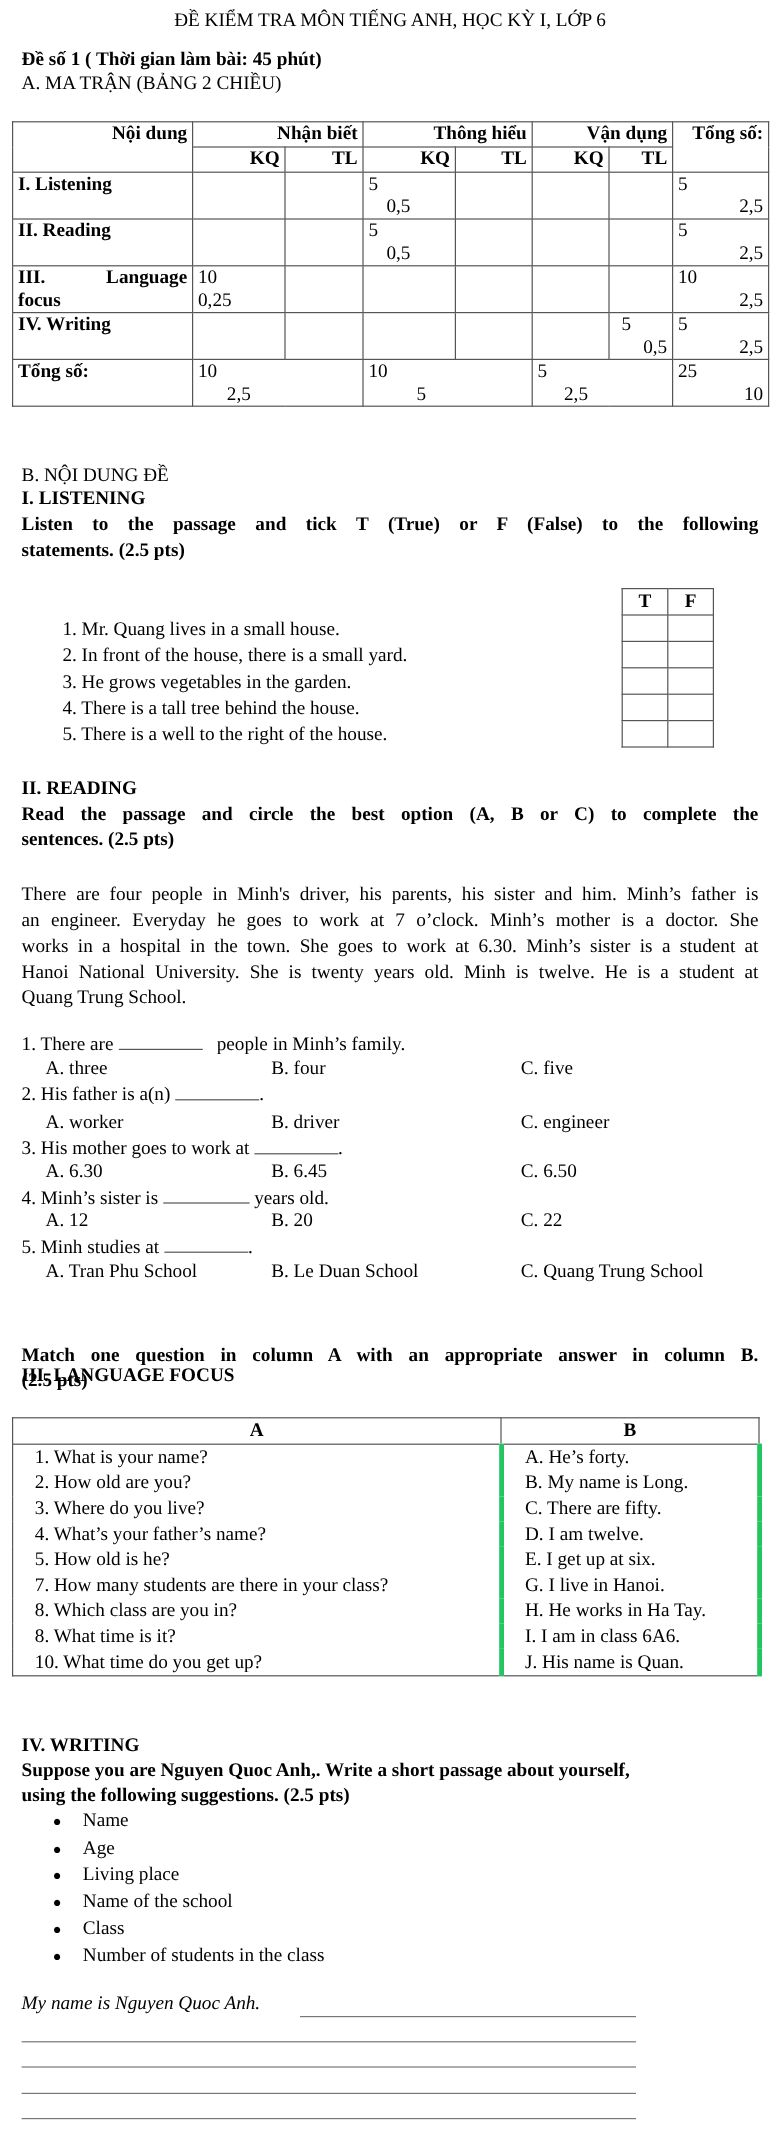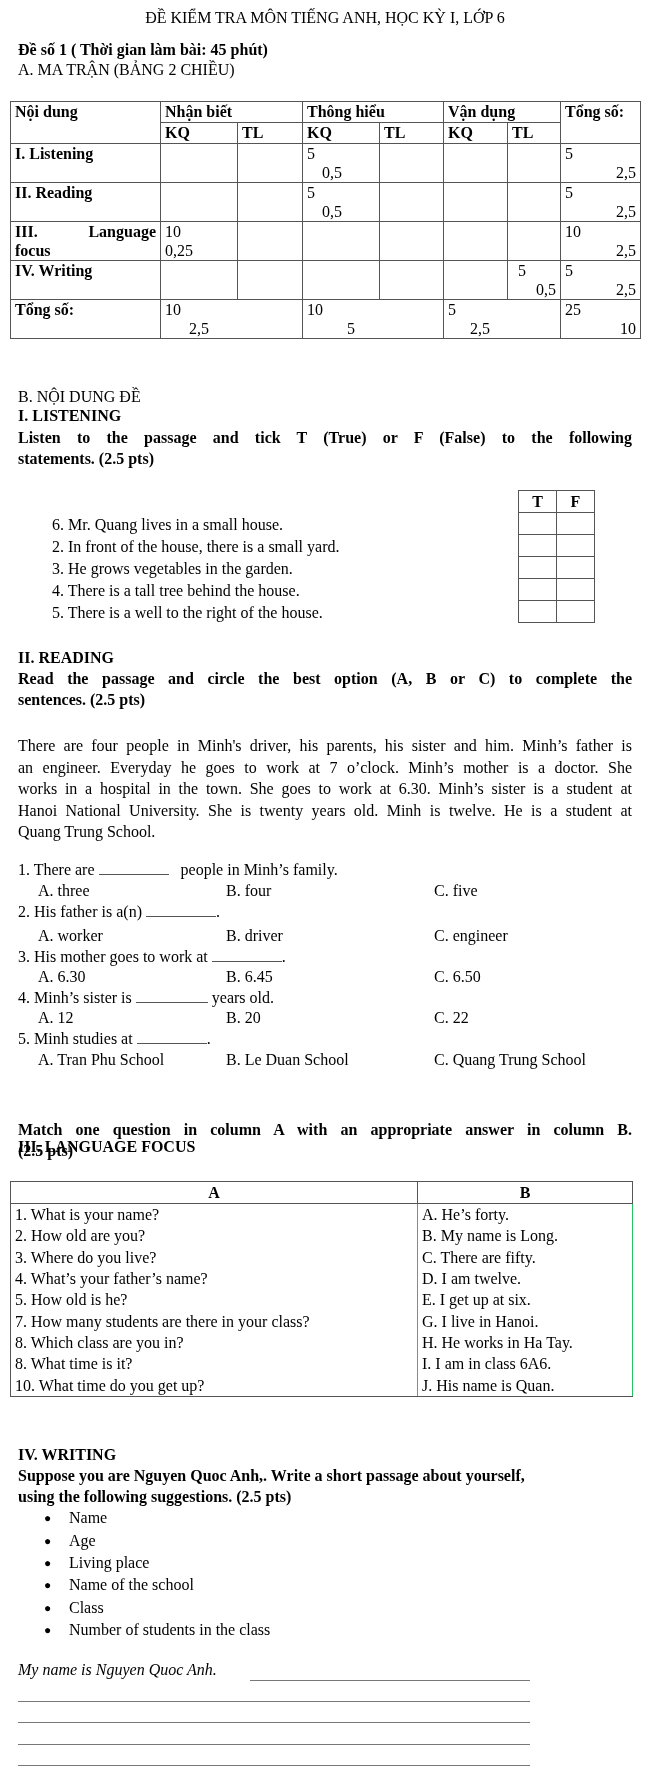--- a/index.html
+++ b/index.html
@@ -15,21 +15,21 @@
   .just { text-align: justify; text-align-last: justify; }
 
   
   table.matrix {
     position: absolute; left: 10px; top: 101px; width: 630px;
     border-collapse: collapse; table-layout: fixed; font-size: 16px;
   }
   table.matrix td, table.matrix th {
     border: 1px solid #555; padding: 0 4px; vertical-align: top; line-height: 19px;
   }
-  table.matrix th { font-weight: bold; text-align: left; height: 20px; }
+  table.matrix th { font-weight: bold; text-align: right; height: 20px; }
   .cell-top { display: block; text-align: left; }
   .cell-bot { display: block; text-align: right; }
   .cell-bot.center { text-align: center; padding-right: 18px; }
   .rowlabel { font-weight: bold; }
   .lf-label { display: flex; justify-content: space-between; }
 
   
   table.tf {
     position: absolute; left: 518px; top: 490px; border-collapse: collapse;
   }
@@ -47,21 +47,21 @@
   .q-block { left: 18px; }
   .opt { position: absolute; }
   .blank { display: inline-block; border-bottom: 1px solid #555; height: 14px; vertical-align: baseline; }
 
   
   table.match {
     position: absolute; left: 10px; top: 1181px; width: 622px;
     border-collapse: collapse; table-layout: fixed;
   }
   table.match th { border: 1px solid #555; font-weight: bold; text-align: center; height: 21px; padding: 0; }
-  table.match td { border-left: 1px solid #555; border-right: 1px solid #22c55e; padding: 0 4px; height: 21.3px; line-height: 21px; }
+  table.match td { border-left: 1px solid #555; border-right: 4px solid #22c55e; padding: 0 18px; height: 21.3px; line-height: 21px; }
   table.match tr:last-child td { border-bottom: 1px solid #555; }
 
   .bullets { left: 44px; top: 1507px; }
   .bullets div { height: 22.4px; line-height: 22px; display: flex; align-items: center; }
   .bullets .dot { width: 25px; font-size: 12px; }
 
   .writing-line { position: absolute; left: 18px; width: 512px; border-bottom: 1px solid #777; height: 0; }
 </style>
 </head>
 <body>
@@ -243,21 +243,21 @@
   </tr>
 </tbody>
   </table>
 
 <div class="abs" style="left:18px;top:387px;">B. NỘI DUNG ĐỀ</div>
 <div class="abs bold" style="left:18px;top:406px;">I. LISTENING</div>
 <div class="abs bold just" style="left:18px;top:428px;width:614px;">Listen to the passage and tick T (True) or F (False) to the following</div>
 <div class="abs bold" style="left:18px;top:449px;">statements. (2.5 pts)</div>
 
 <div class="abs list-listen">
-  <div>6. Mr. Quang lives in a small house.</div>
+  <div>1. Mr. Quang lives in a small house.</div>
   <div>2. In front of the house, there is a small yard.</div>
   <div>3. He grows vegetables in the garden.</div>
   <div>4. There is a tall tree behind the house.</div>
   <div>5. There is a well to the right of the house.</div>
 </div>
 
 <table class="tf">
   <tbody>
       <tr>
     <th>T</th>

